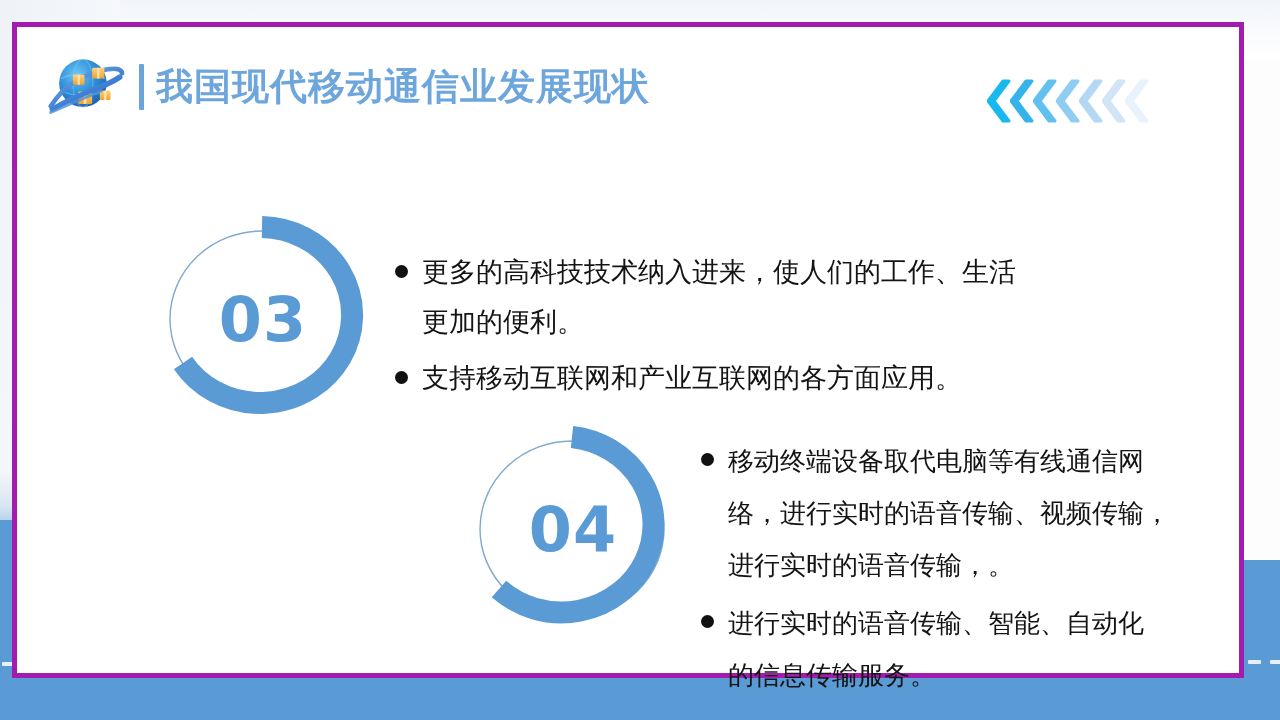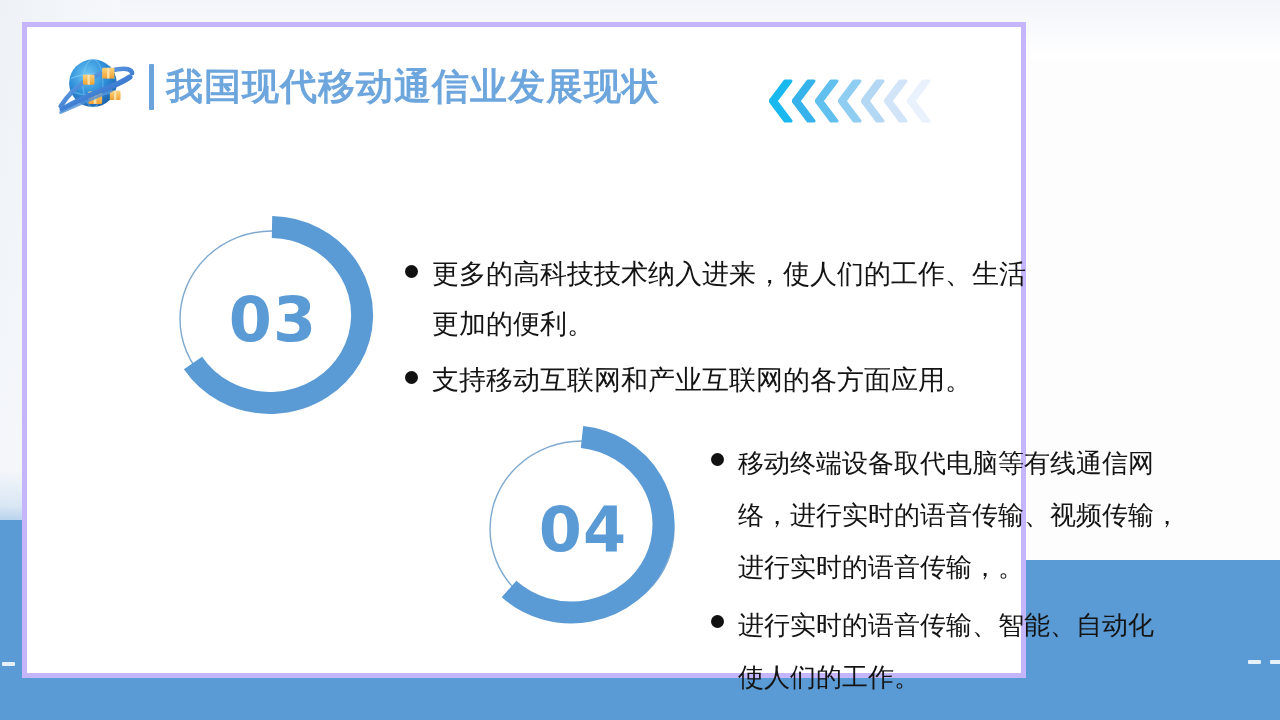--- a/index.html
+++ b/index.html
@@ -73,25 +73,25 @@
     background: #ffffff;
     opacity: .85;
     border-radius: 1px;
   }
   .dash-left  { left: 2px;  top: 662px; }
   .dash-right { left: 1248px; top: 660px; }
 
   
   .card-frame {
     position: absolute;
-    left: 22px;
+    left: 12px;
     top: 22px;
-    width: 1004px;
+    width: 1232px;
     height: 656px;
-    border: 5px solid #c4b5fd;
+    border: 5px solid #a21caf;
     background: #ffffff;
     box-sizing: border-box;
   }
   .card-inner {
     position: absolute;
     left: 0; top: 0;
     width: 100%; height: 100%;
     background: #ffffff;
   }
 
@@ -163,21 +163,21 @@
     text-align: right;
   }
 
   .ring-03 { left: 134px; top: 186px; width: 222px; height: 212px; }
   .ring-04 { left: 444px; top: 396px; width: 222px; height: 212px; }
 
   
   .bullets {
     position: absolute;
     color: #121212;
-    font-family: Liberation Sans, sans-serif;
+    font-family: Liberation Mono, monospace;
   }
   .bullets-03 { left: 378px; top: 222px; width: 790px; }
   .bullets-04 { left: 684px; top: 410px; width: 560px; }
 
   .bullet {
     display: flex;
     align-items: flex-start;
     margin-bottom: 6px;
   }
   .bullet-dot {
@@ -330,20 +330,20 @@
           <span class="bullet-text">
             <span>移动终端设备取代电脑等有线通信网</span><br>
             <span>络，进行实时的语音传输、视频传输，</span><br>
             <span>进行实时的语音传输，。</span>
           </span>
         </div>
         <div class="bullet">
           <span class="bullet-dot"></span>
           <span class="bullet-text">
             <span>进行实时的语音传输、智能、自动化</span><br>
-            <span>使人们的工作。</span>
+            <span>的信息传输服务。</span>
           </span>
         </div>
       </div>
 
     </div>
   </div>
 </div>
 
 </body></html>

